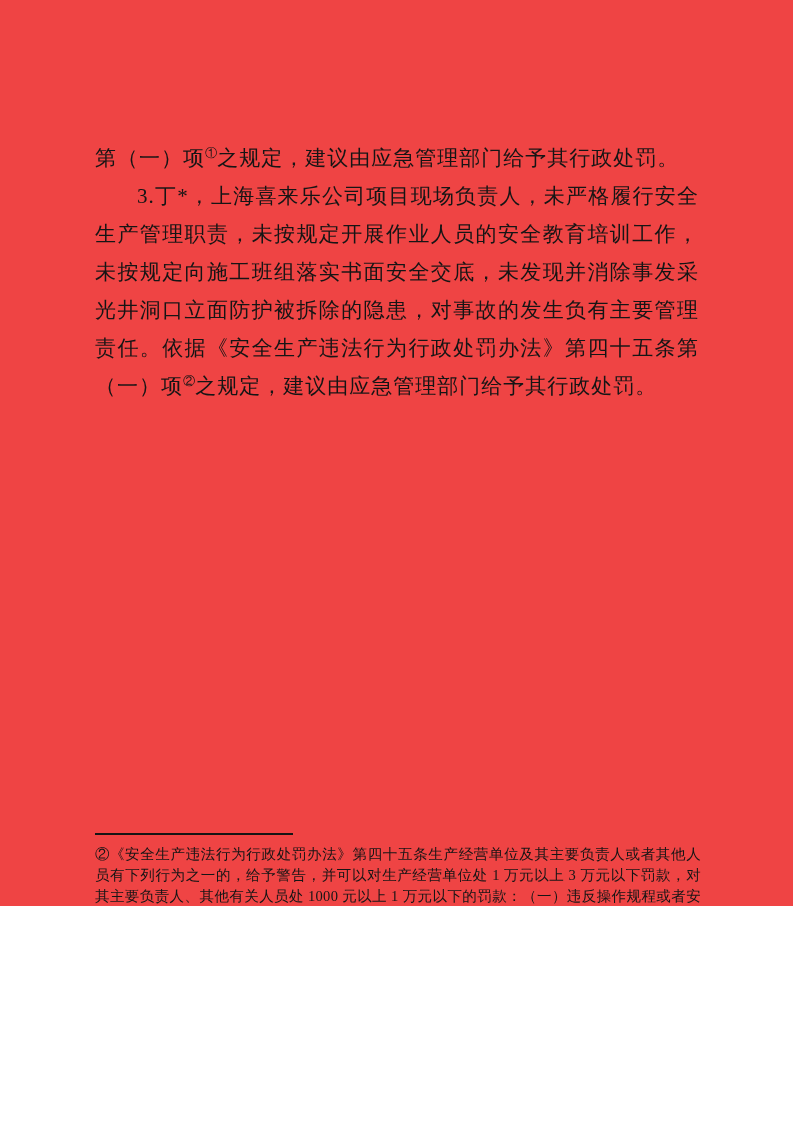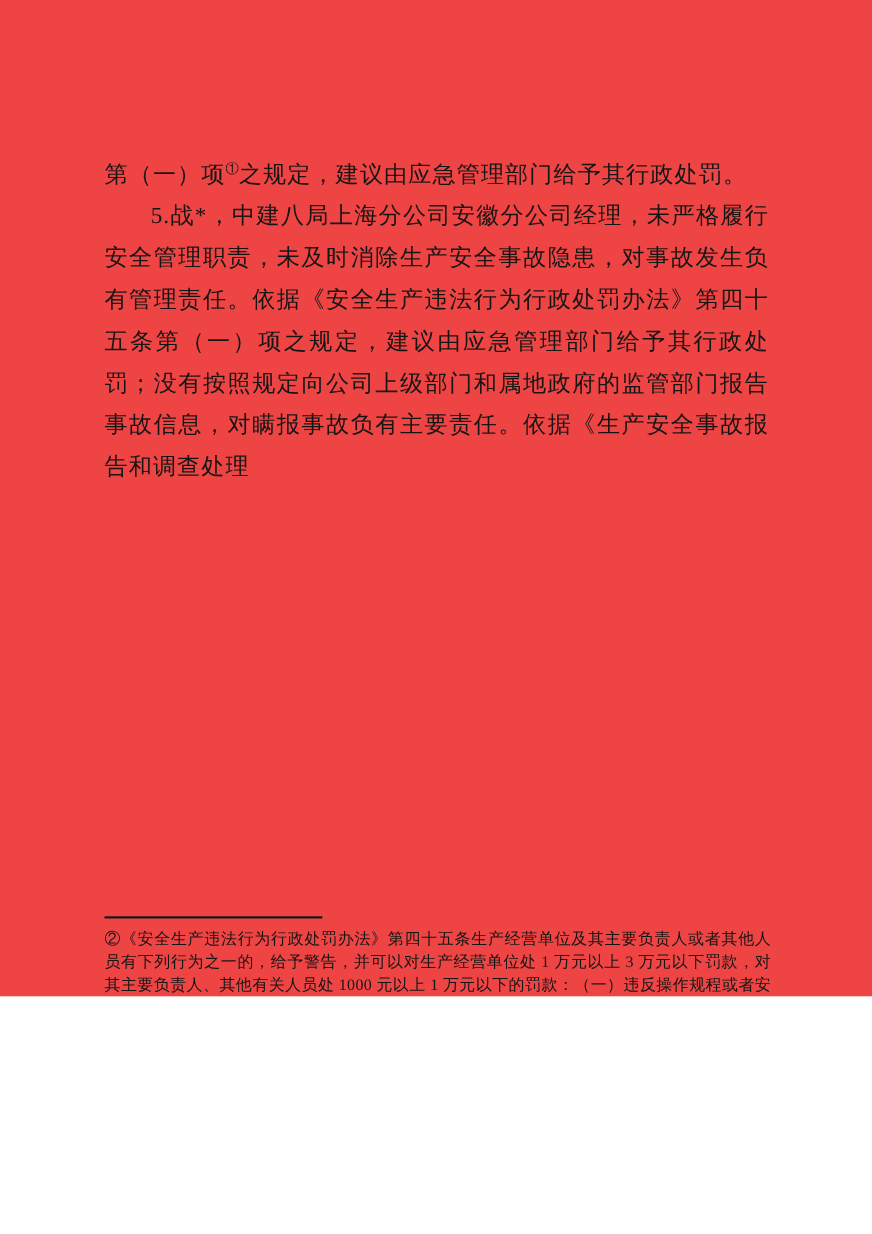--- a/index.html
+++ b/index.html
@@ -80,23 +80,23 @@
 </style>
 </head>
 <body>
 
 <div class="page">
 
   <main class="body-text">
 
     <p class="para"><span>第（一）项</span><sup class="fnref">①</sup><span>之规定，建议由应急管理部门给予其行政处罚。</span></p>
 
+    <p class="para indent"><span>3.丁*，上海喜来乐公司项目现场负责人，未严格履行安全生产管理职责，未按规定开展作业人员的安全教育培训工作，未按规定向施工班组落实书面安全交底，未发现并消除事发采光井洞口立面防护被拆除的隐患，对事故的发生负有主要管理责任。依据《安全生产违法行为行政处罚办法》第四十五条第（一）项</span><sup class="fnref">②</sup><span>之规定，建议由应急管理部门给予其行政处罚。</span></p>
 
 
-    <p class="para indent"><span>5.战*，中建八局上海分公司安徽分公司经理，未严格履行安全管理职责，未及时消除生产安全事故隐患，对事故发生负有管理责任。依据《安全生产违法行为行政处罚办法》第四十五条第（一）项之规定，建议由应急管理部门给予其行政处罚；没有按照规定向公司上级部门和属地政府的监管部门报告事故信息，对瞒报事故负有主要责任。依据《生产安全事故报告和调查处理</span></p>
 
   </main>
 
   <footer class="footnotes">
     <div class="footnote-rule"></div>
 
 
     <p class="footnote"><span class="marker">②</span><span>《安全生产违法行为行政处罚办法》第四十五条生产经营单位及其主要负责人或者其他人员有下列行为之一的，给予警告，并可以对生产经营单位处 1 万元以上 3 万元以下罚款，对其主要负责人、其他有关人员处 1000 元以上 1 万元以下的罚款：（一）违反操作规程或者安全管理规定作业的；</span></p>
   </footer>
 

